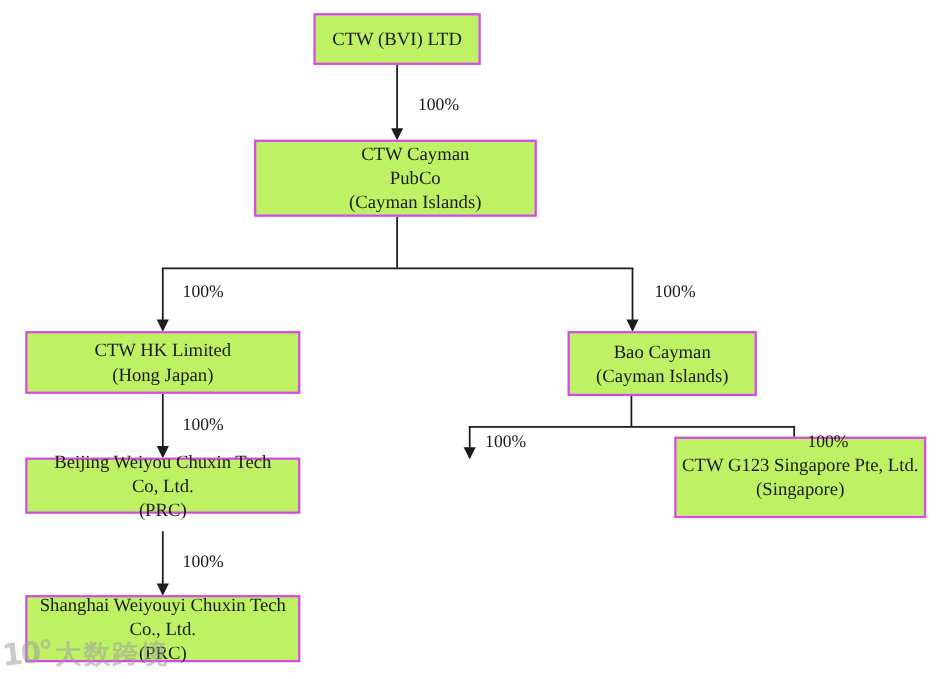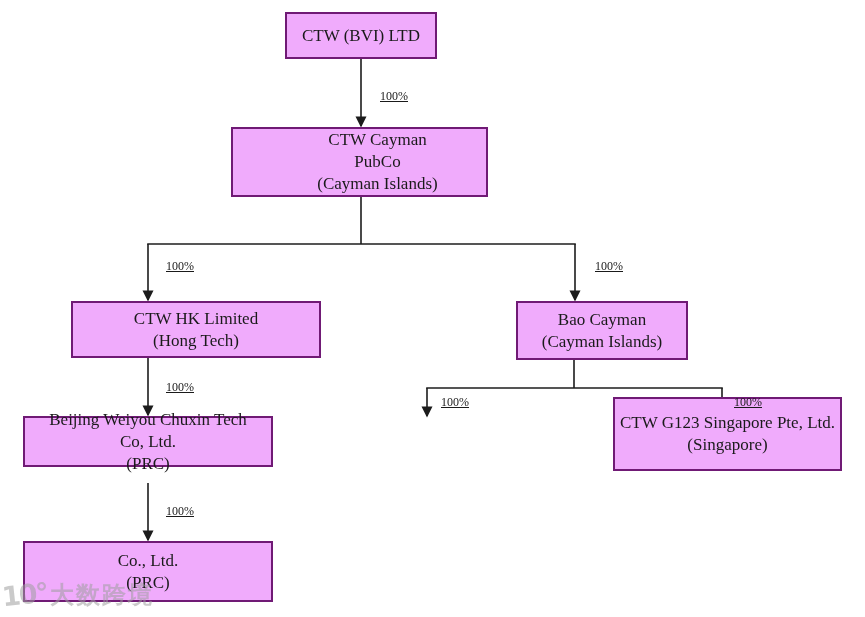--- a/index.html
+++ b/index.html
@@ -20,39 +20,38 @@
     position: absolute;
     left: 0;
     top: 0;
     width: 865px;
     height: 617px;
     pointer-events: none;
   }
   .node {
     position: absolute;
     box-sizing: border-box;
-    border: 2px solid #701a75;
-    background: #f0abfc;
+    border: 2px solid #d946ef;
+    background: #bef264;
     display: flex;
     flex-direction: column;
     align-items: center;
     justify-content: center;
     text-align: center;
     font-size: 17px;
     line-height: 22px;
   }
   .node span {
     white-space: nowrap;
   }
   .edge-label {
     position: absolute;
-    font-size: 12px;
+    font-size: 16px;
     line-height: 16px;
     white-space: nowrap;
-    text-decoration: underline;
   }
   .watermark {
     position: absolute;
     left: 2px;
     top: 581px;
     display: flex;
     align-items: center;
     gap: 3px;
     color: rgba(158, 158, 158, 0.55);
     font-family: "DejaVu Sans", sans-serif;
@@ -104,32 +103,33 @@
   <div class="node" style="left:285px; top:12px; width:152px; height:47px;">
     <span>CTW (BVI) LTD</span>
   </div>
 
   <div class="node" style="left:231px; top:127px; width:257px; height:70px;padding-left:36px;">
     <span>CTW Cayman</span>
     <span>PubCo</span>
     <span>(Cayman Islands)</span>
   </div>
 
-  <div class="node" style="left:23px; top:301px; width:250px; height:57px;margin-left:48px;">
+  <div class="node" style="left:23px; top:301px; width:250px; height:57px;">
     <span>CTW HK Limited</span>
-    <span>(Hong Tech)</span>
+    <span>(Hong Japan)</span>
   </div>
 
   <div class="node" style="left:23px; top:416px; width:250px; height:51px;">
     <span>Beijing Weiyou Chuxin Tech</span>
     <span>Co, Ltd.</span>
     <span>(PRC)</span>
   </div>
 
   <div class="node" style="left:23px; top:541px; width:250px; height:61px;">
+    <span>Shanghai Weiyouyi Chuxin Tech</span>
     <span>Co., Ltd.</span>
     <span>(PRC)</span>
   </div>
 
   <div class="node" style="left:516px; top:301px; width:172px; height:59px;">
     <span>Bao Cayman</span>
     <span>(Cayman Islands)</span>
   </div>
 
 

